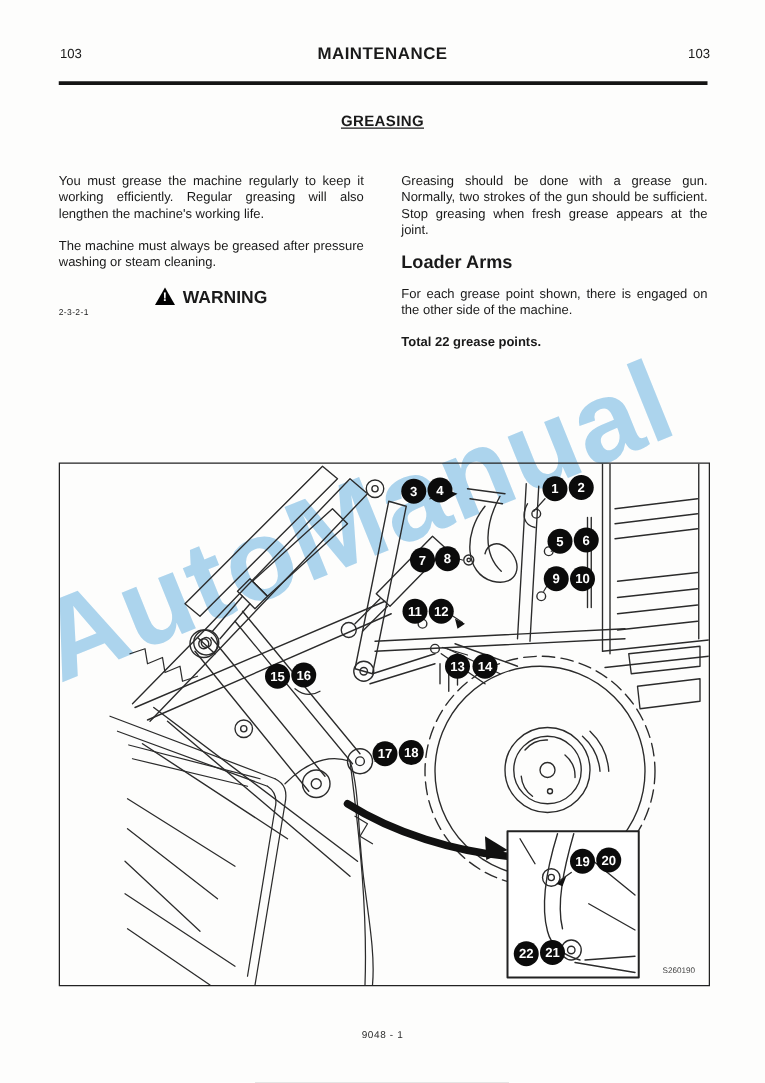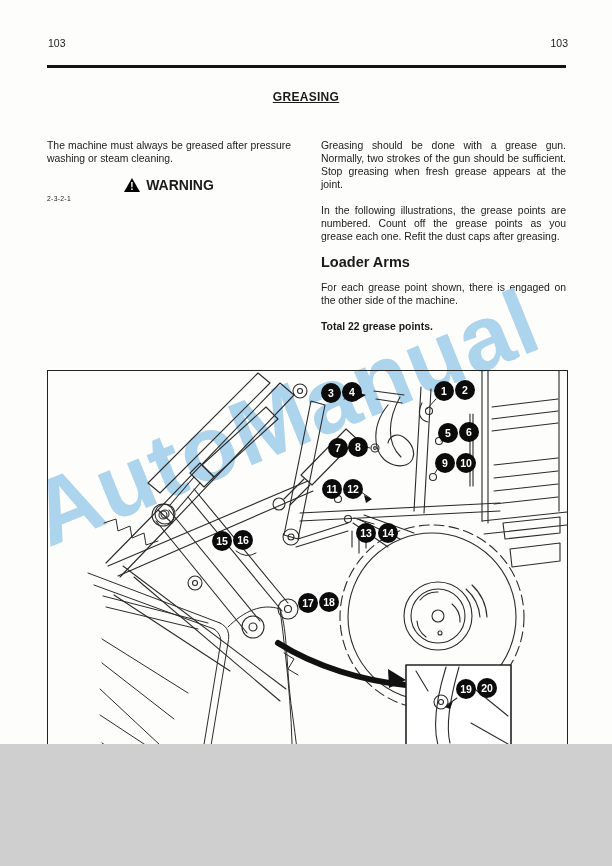--- a/index.html
+++ b/index.html
@@ -1,16 +1,16 @@
 <!DOCTYPE html>
 <html><head>
 <meta charset="utf-8">
 <style>
   html,body{margin:0;padding:0;background:#cfcfcf;}
-  .page{position:relative;width:612px;height:744px;margin:0 auto;background:#fdfdfc;
+  .page{position:relative;width:612px;height:866px;margin:0 auto;background:#fdfdfc;
         font-family:"Liberation Sans",sans-serif;color:#1a1a1a;overflow:hidden;}
   
   .hdr-num{position:absolute;top:37px;font-size:10.5px;}
   .hdr-num.left{left:48px;}
   .hdr-num.right{right:44px;}
   .hdr-title{position:absolute;top:35px;left:0;right:0;text-align:center;
              font-size:13.5px;font-weight:bold;letter-spacing:.4px;}
   .rule{position:absolute;left:47px;top:65px;width:519px;height:2.6px;background:#141414;}
   .sec-title{position:absolute;top:90px;left:0;right:0;text-align:center;
              font-size:12px;font-weight:bold;letter-spacing:.3px;text-decoration:underline;}
@@ -39,33 +39,34 @@
   
   .footer{position:absolute;top:823px;left:0;right:0;text-align:center;
           font-size:8px;color:#2c2c2c;letter-spacing:.5px;}
 </style>
 </head>
 <body>
 
 <div class="page">
 
   <div class="hdr-num left">103</div>
+  <div class="hdr-title">MAINTENANCE</div>
   <div class="hdr-num right">103</div>
   <div class="rule"></div>
   <div class="sec-title">GREASING</div>
 
   <div class="col col-left">
+    <p>You must grease the machine regularly to keep it working efficiently. Regular greasing will also lengthen the machine's working life.</p>
     <p>The machine must always be greased after pressure washing or steam cleaning.</p>
     <div class="warn-head"><span class="warn-tri"></span><span>WARNING</span></div>
     <div class="ref-code">2-3-2-1</div>
   </div>
 
   <div class="col col-right">
     <p>Greasing should be done with a grease gun. Normally, two strokes of the gun should be sufficient. Stop greasing when fresh grease appears at the joint.</p>
-    <p>In the following illustrations, the grease points are numbered. Count off the grease points as you grease each one. Refit the dust caps after greasing.</p>
     <div class="subhead">Loader Arms</div>
     <p>For each grease point shown, there is engaged on the other side of the machine.</p>
     <p class="bold">Total 22 grease points.</p>
   </div>
 
   <div class="watermark" style="color: rgb(166, 209, 236);">AutoManual</div>
 
   <div class="figure">
     <svg width="519" height="417" viewBox="0 0 519 417">
       <g fill="none" stroke="#2b2b2b" stroke-width="1.1" stroke-linecap="round" stroke-linejoin="round">

